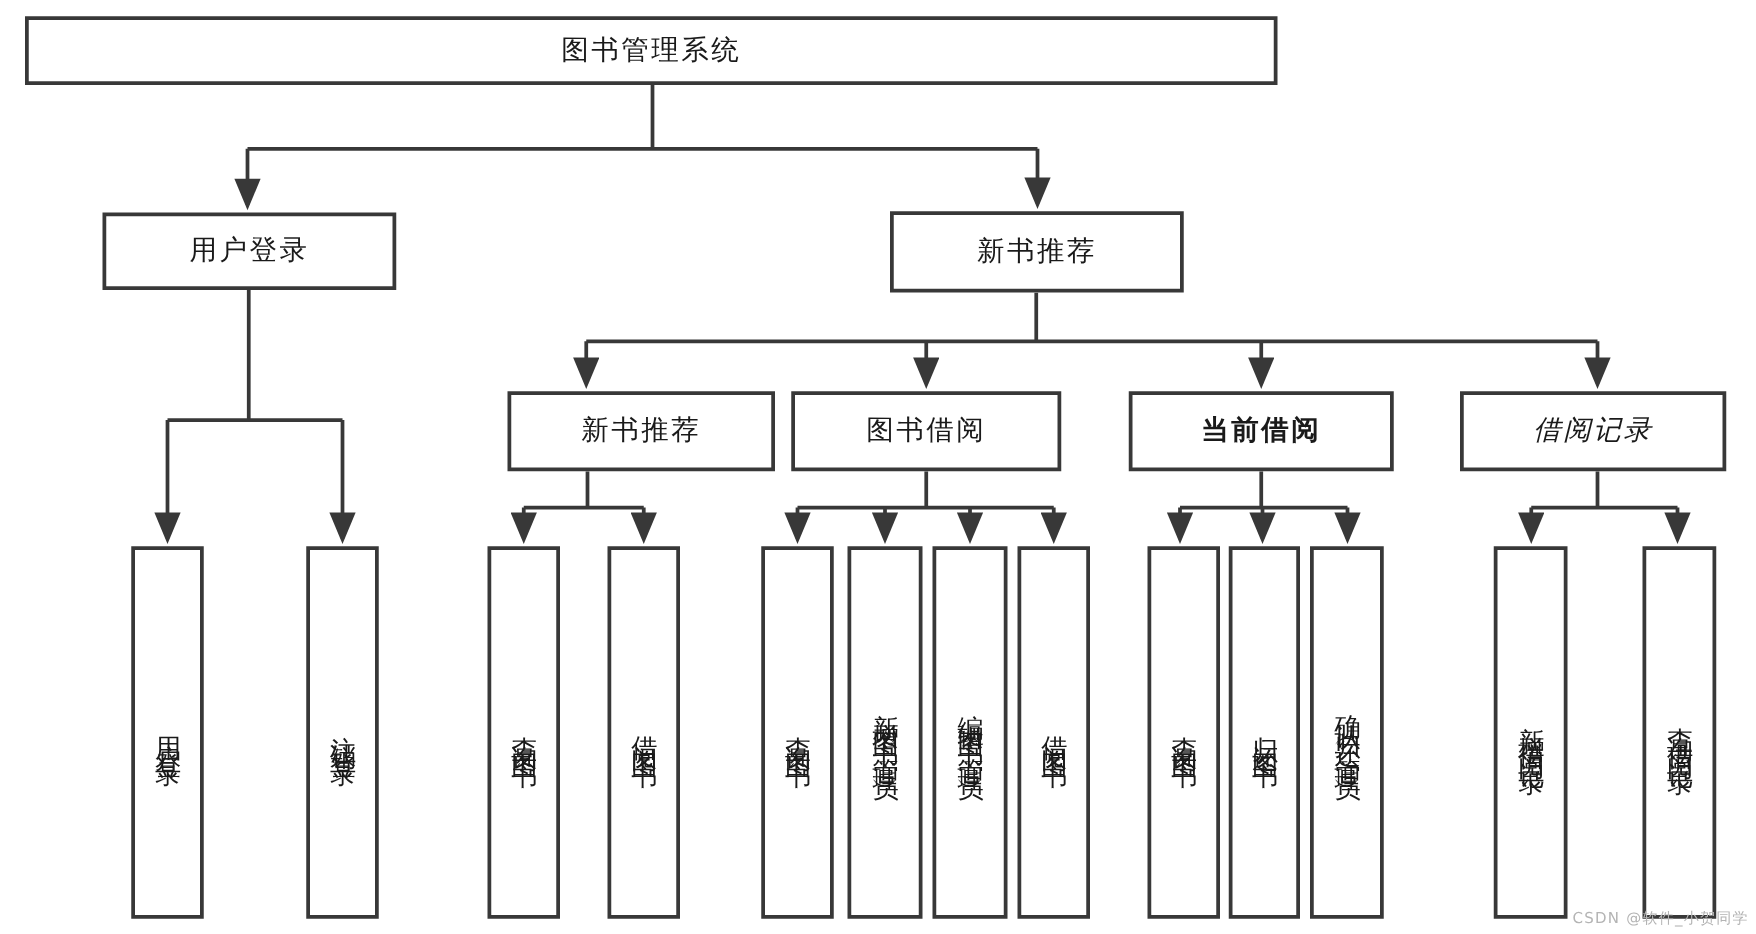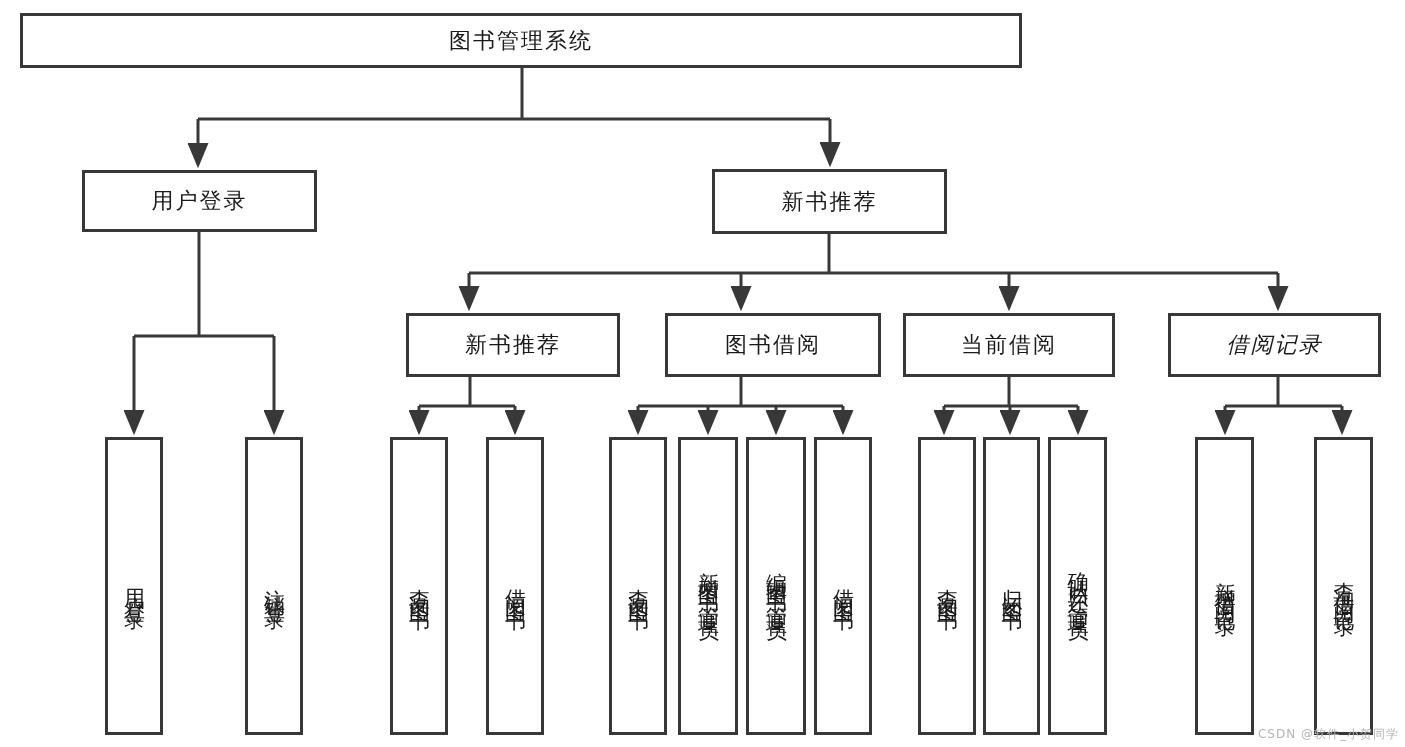--- a/index.html
+++ b/index.html
@@ -91,24 +91,24 @@
   <div class="node hbox" style="left:82px; top:170px; width:235px; height:62px;">
     <span class="lbl">用户登录</span>
   </div>
   <div class="node hbox" style="left:712px; top:169px; width:235px; height:65px;">
     <span class="lbl">新书推荐</span>
   </div>
 
   <div class="node hbox" style="left:363px; top:313px; width:214px; height:64px;margin-left:43px;">
     <span class="lbl">新书推荐</span>
   </div>
-  <div class="node hbox" style="left:633px; top:313px; width:216px; height:64px;margin-left:32px;">
+  <div class="node hbox" style="left:633px; top:313px; width:216px; height:64px;">
     <span class="lbl">图书借阅</span>
   </div>
-  <div class="node hbox" style="left:903px; top:313px; width:212px; height:64px;">
+  <div class="node hbox" style="left:903px; top:313px; width:212px; height:64px;font-weight:bold;">
     <span class="lbl">当前借阅</span>
   </div>
   <div class="node hbox" style="left:1168px; top:313px; width:213px; height:64px;font-style:italic;">
     <span class="lbl">借阅记录</span>
   </div>
 
   <div class="node vbox" style="left:105px; width:58px;">
     <span class="lbl">用户登录</span>
   </div>
   <div class="node vbox" style="left:245px; width:58px;">

